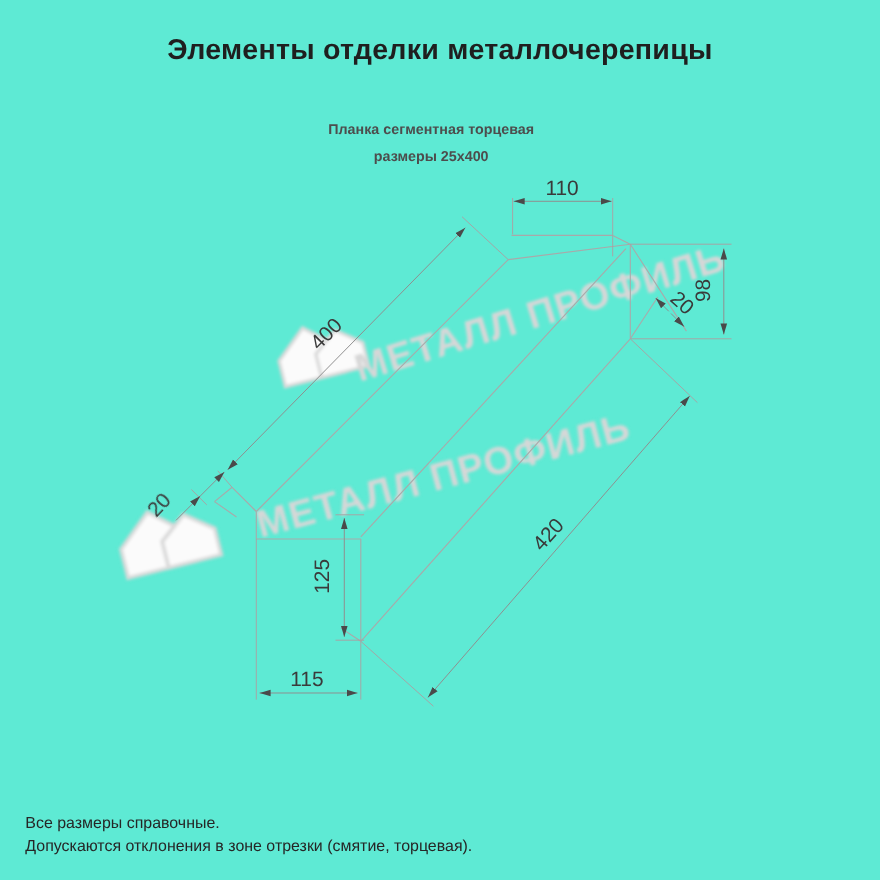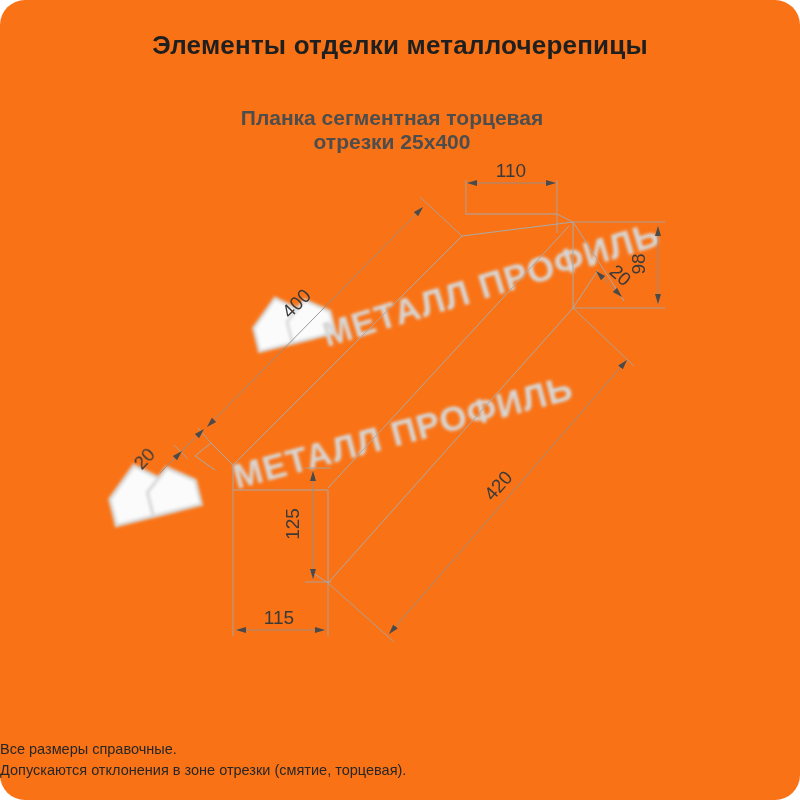--- a/index.html
+++ b/index.html
@@ -1,42 +1,42 @@
 <!DOCTYPE html>
 <html><head>
 <meta charset="utf-8">
 <style>
   html,body{margin:0;padding:0;background:#ffffff;}
-  #page{position:relative;width:800px;height:800px;background:#f97316;overflow:hidden;
-        font-family:"Liberation Sans", sans-serif;border-radius:25px;}
+  #page{position:relative;width:800px;height:800px;background:#5eead4;overflow:hidden;
+        font-family:"Liberation Sans", sans-serif;}
   .title{position:absolute;left:0;top:30px;width:800px;text-align:center;
          font-size:26px;font-weight:bold;color:#1f1f1f;letter-spacing:0.2px;}
   .subtitle{position:absolute;left:0;top:106px;width:784px;text-align:center;
-            font-size:21px;font-weight:bold;color:#4d4d4d;line-height:24px;}
-  .footer{position:absolute;left:0;top:739px;width:760px;
+            font-size:13px;font-weight:bold;color:#4d4d4d;line-height:24px;}
+  .footer{position:absolute;left:23px;top:739px;width:760px;
           font-size:14.5px;color:#262626;line-height:21px;}
   svg{position:absolute;left:0;top:0;}
   .shape{stroke:#a9a9a9;stroke-width:1;fill:none;}
   .ext{stroke:#a5a5a5;stroke-width:0.9;fill:none;}
   .dim{stroke:#8f8f8f;stroke-width:0.9;fill:none;}
   .dimtext{font-family:"Liberation Sans", sans-serif;font-size:19px;fill:#3a3a3a;}
   .wm-text{font-family:"Liberation Sans", sans-serif;font-size:35px;font-weight:bold;
            fill:#d7d7d7;letter-spacing:1px;}
   .wm-house{stroke:#d9d9d9;stroke-width:3;fill:#fbfbfb;}
 </style>
 </head>
 <body>
 
 <div id="page">
 
   <div class="title">Элементы отделки металлочерепицы</div>
 
   <div class="subtitle">
     <div>Планка сегментная торцевая</div>
-    <div>отрезки 25х400</div>
+    <div>размеры 25х400</div>
   </div>
 
   <svg width="800" height="800" viewBox="0 0 800 800">
     <defs>
       <marker id="arr" orient="auto-start-reverse" markerWidth="12" markerHeight="8" refX="10" refY="4" markerUnits="userSpaceOnUse">
         <path d="M0,1 L10,4 L0,7 Z" fill="#4a4a4a"></path>
       </marker>
       <filter id="wblur" x="-20%" y="-20%" width="140%" height="140%">
         <feGaussianBlur stdDeviation="1.4"></feGaussianBlur>
       </filter>

